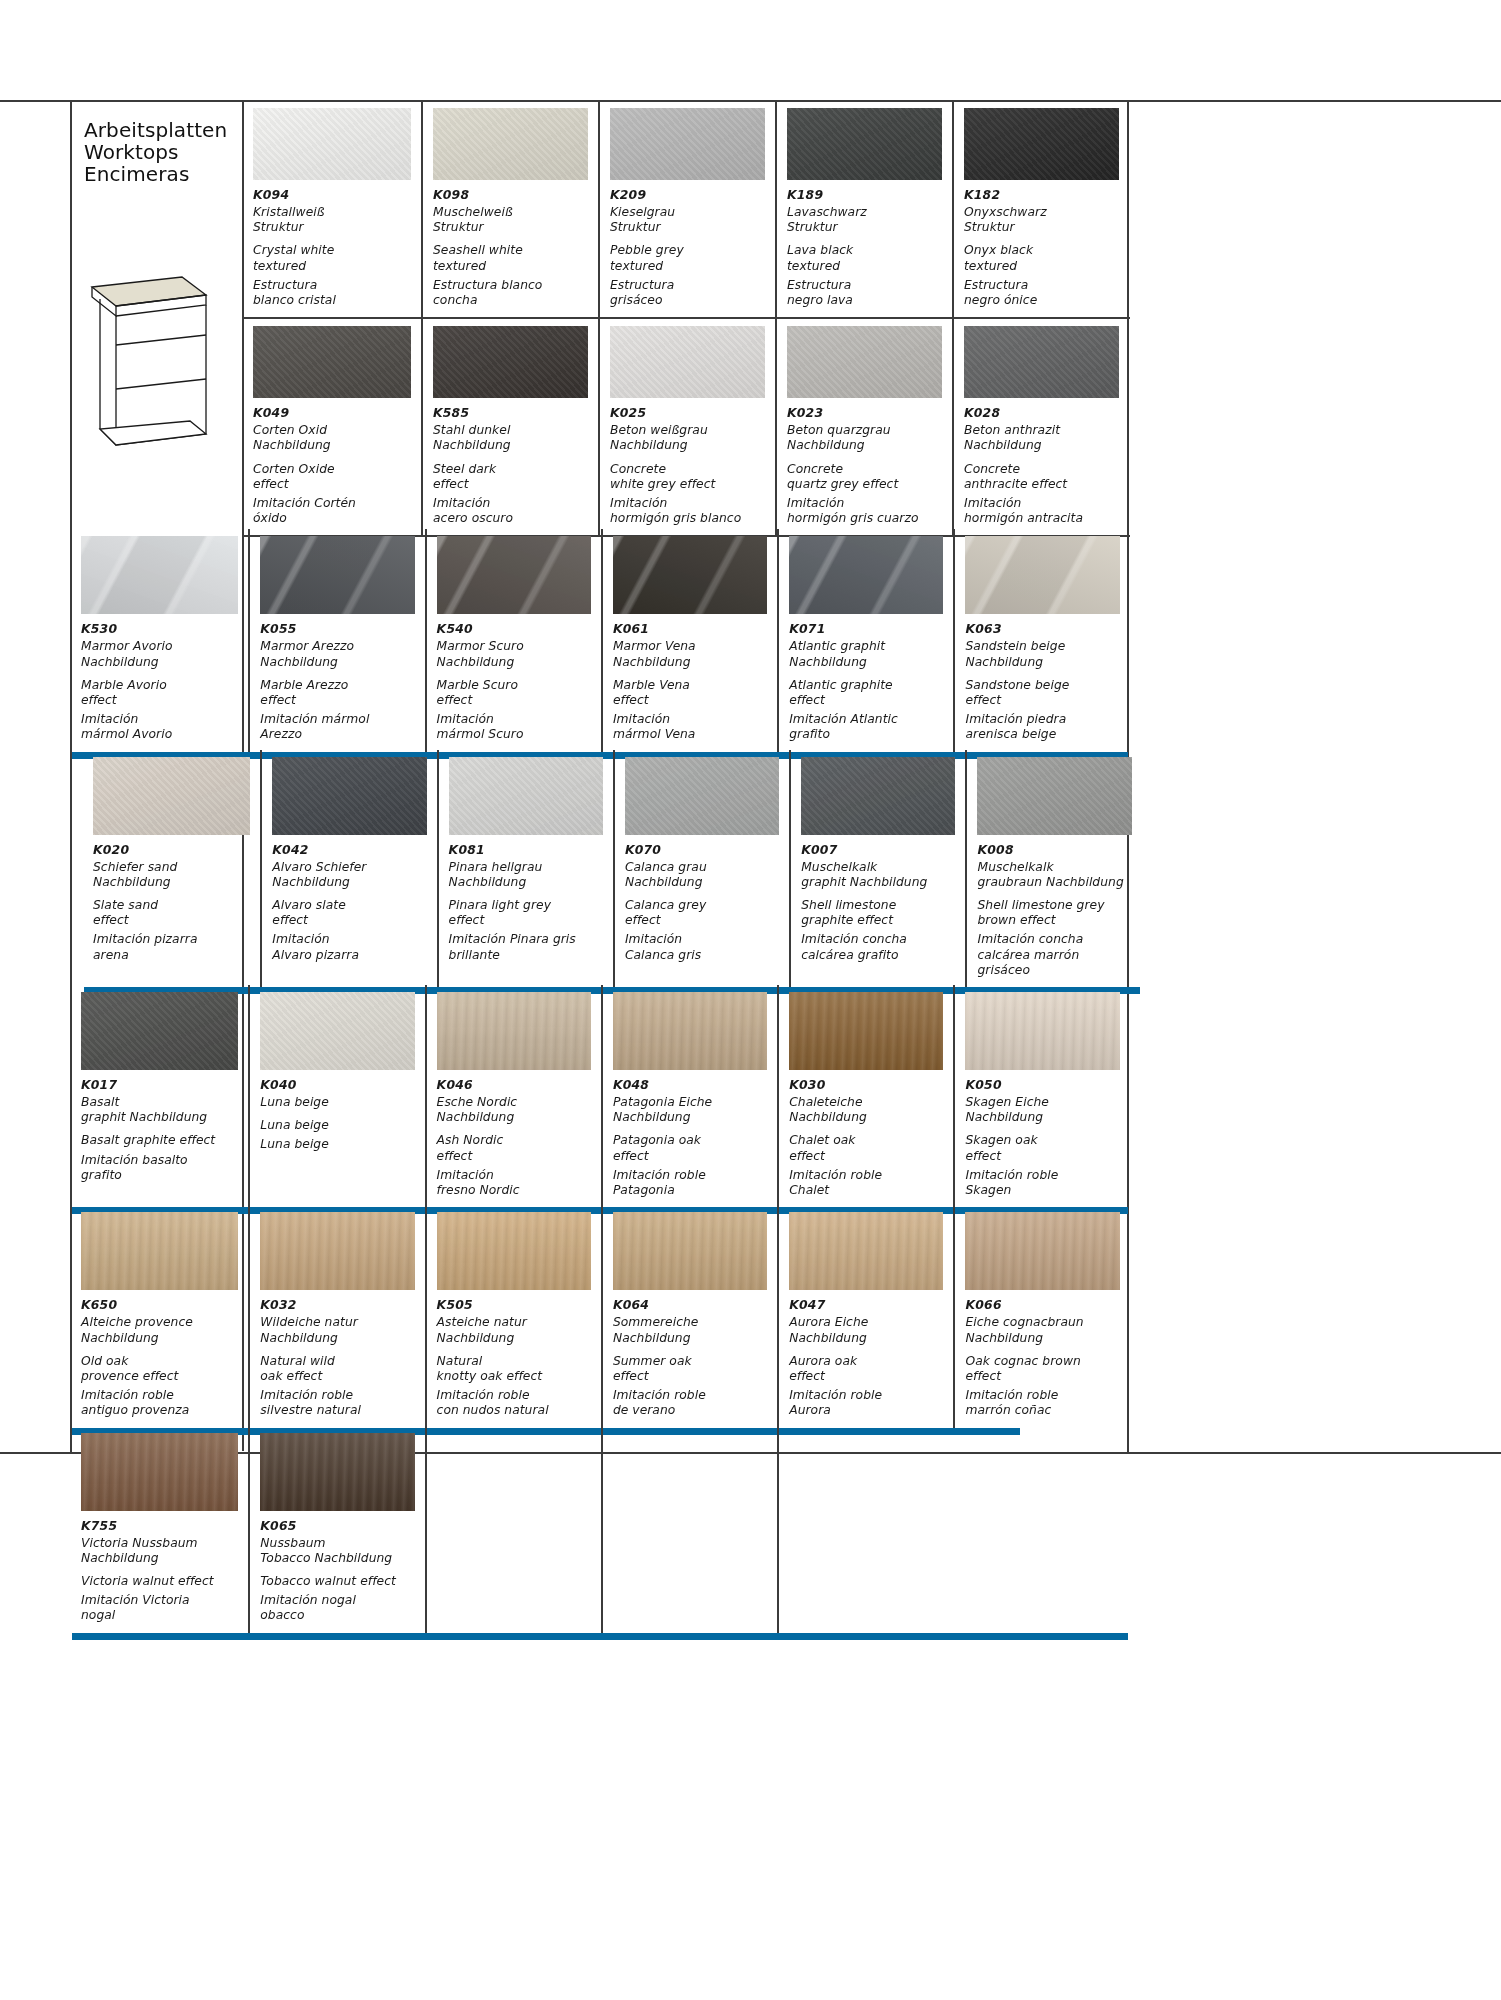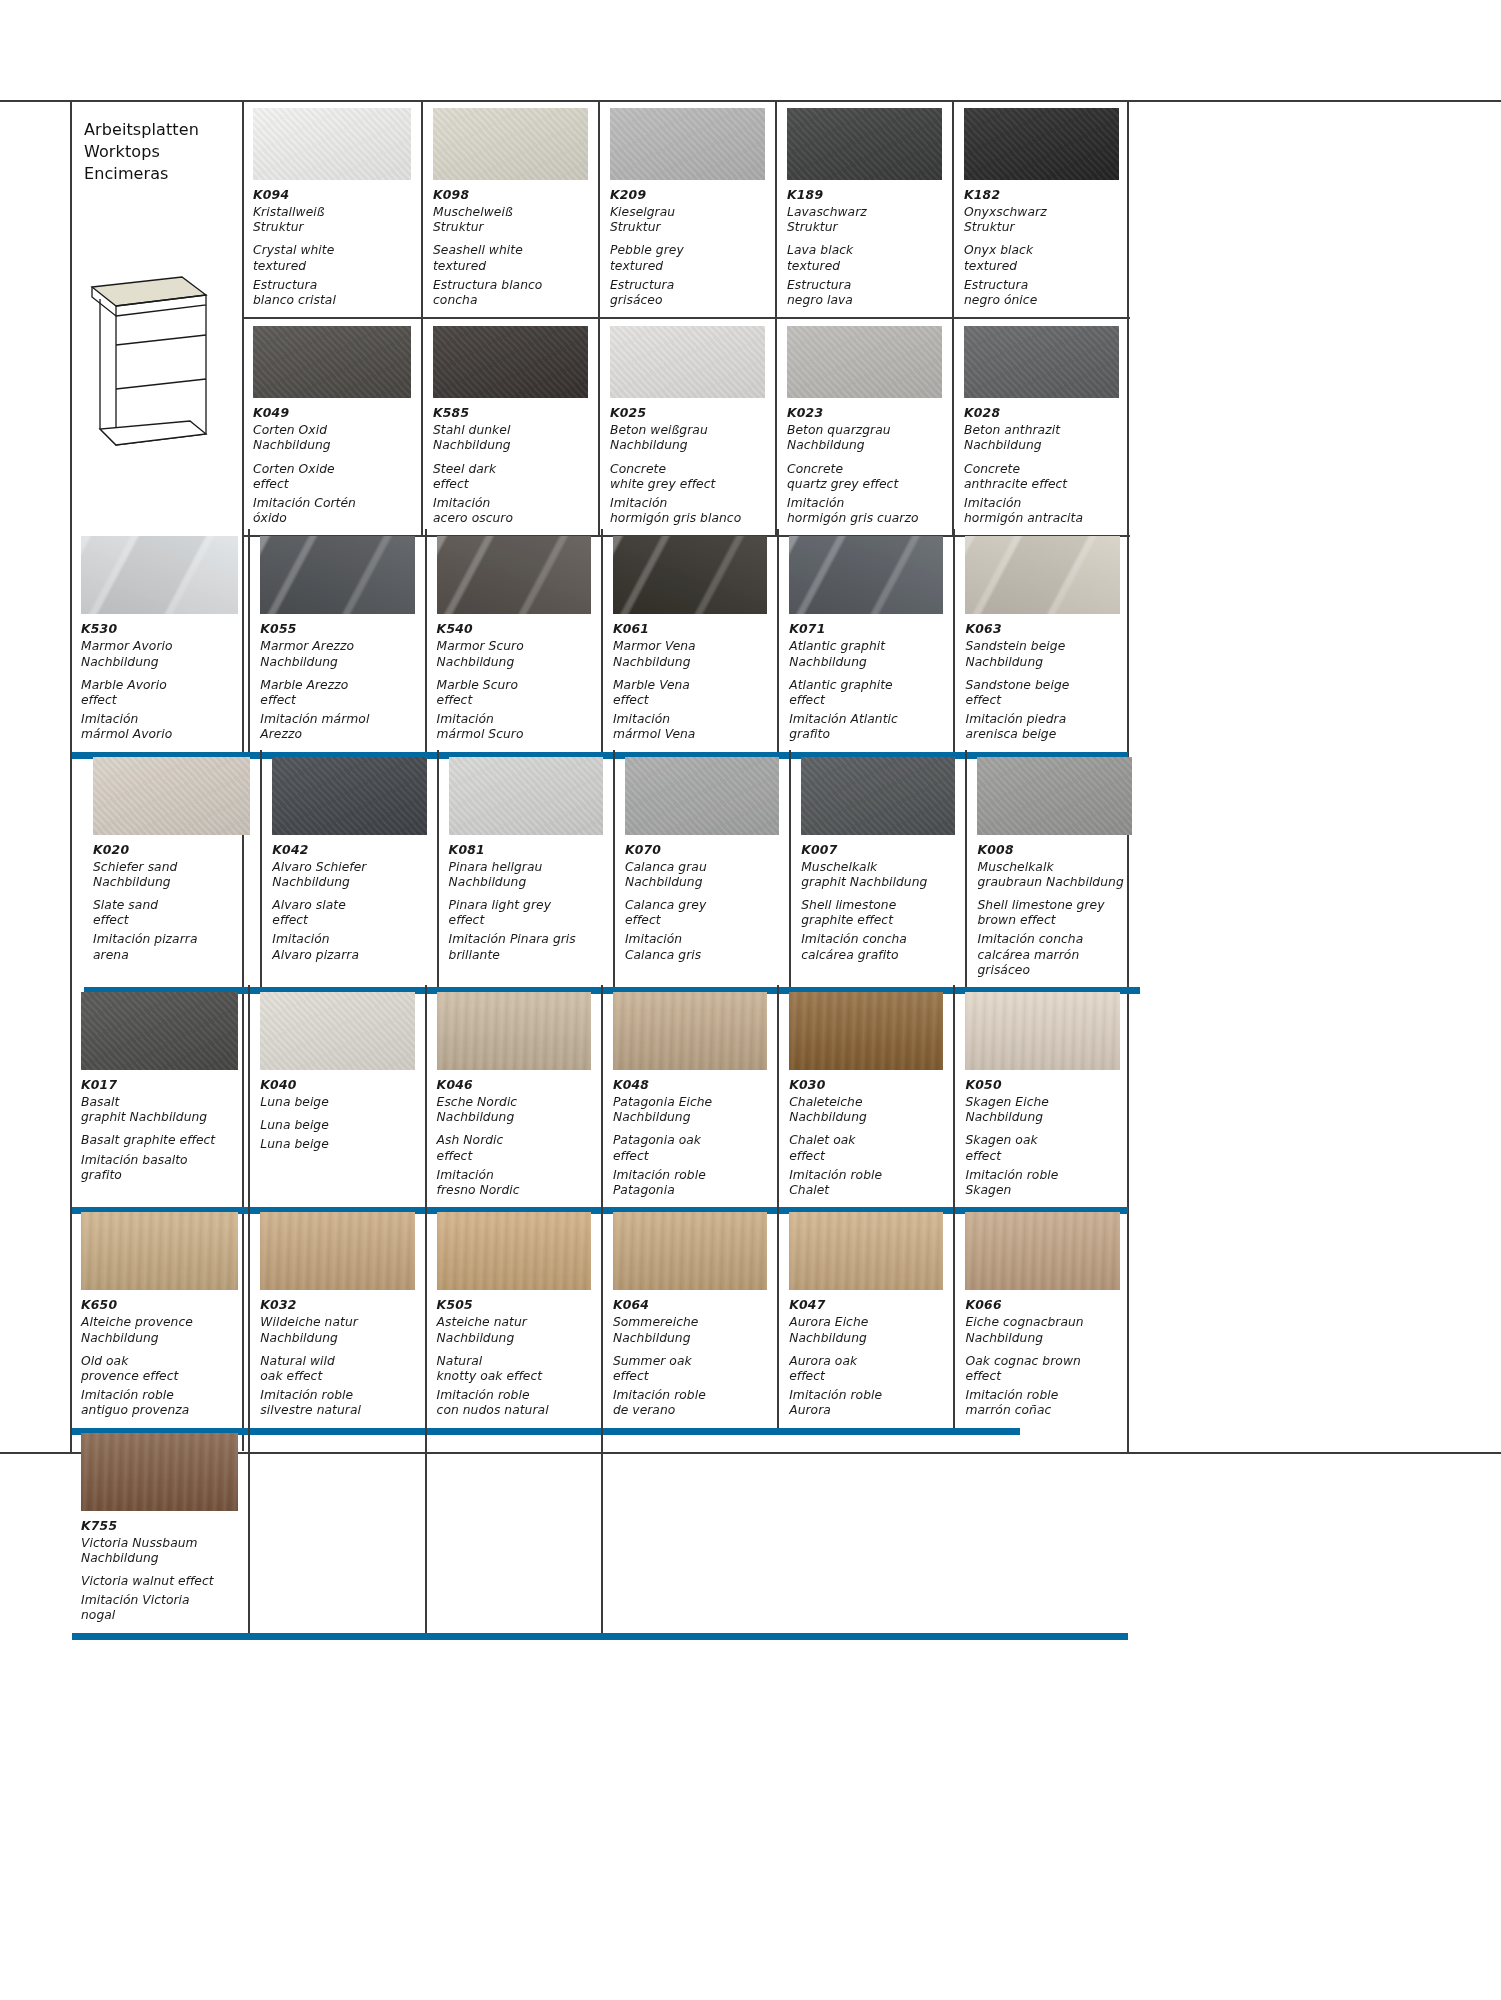--- a/index.html
+++ b/index.html
@@ -23,21 +23,21 @@
     border-left:2px solid #3b3b3b;
   }
 
   
   .titlecol{
     position:absolute; left:0; top:0; width:172px; height:100%;
     border-right:2px solid #3b3b3b;
     padding:18px 0 0 12px;
   }
   .title-line{
-    font-size:16px; line-height:22px; letter-spacing:.1px; color:#111;
+    font-size:20px; line-height:22px; letter-spacing:.1px; color:#111;
   }
   .cabinet-svg{ position:absolute; left:14px; top:168px; }
 
   
   .rows{ position:absolute; left:172px; top:0; width:886px; }
   .mrow{ position:relative; width:100%; border-bottom:2px solid #3b3b3b; }
   .rowinner{ display:flex; width:100%; }
 
   .cell{
     width:177px; flex:0 0 177px;
@@ -359,20 +359,27 @@
     </div>
     <div class="fullrow last" style="position: absolute; left: 0px; top: 1324.52px; width: 1056px;">
       <div class="rowinner">
         <div class="cell">
           <div class="swatch tall" style="background: repeating-linear-gradient(92deg, rgba(0, 0, 0, 0.05) 0px, rgba(0, 0, 0, 0) 3px, rgba(255, 255, 255, 0.07) 6px, rgba(0, 0, 0, 0.04) 10px), linear-gradient(rgba(255, 255, 255, 0.14), rgba(0, 0, 0, 0.1)), rgb(126, 90, 65);"></div>
           <div class="code">K755</div>
           <div class="de">Victoria Nussbaum<br>Nachbildung</div>
           <div class="en">Victoria walnut effect</div>
           <div class="es">Imitación Victoria<br>nogal</div>
         </div>
+        <div class="cell">
+          <div class="swatch tall" style="background: repeating-linear-gradient(92deg, rgba(0, 0, 0, 0.05) 0px, rgba(0, 0, 0, 0) 3px, rgba(255, 255, 255, 0.07) 6px, rgba(0, 0, 0, 0.04) 10px), linear-gradient(rgba(255, 255, 255, 0.14), rgba(0, 0, 0, 0.1)), rgb(75, 58, 45);"></div>
+          <div class="code">K065</div>
+          <div class="de">Nussbaum<br>Tobacco Nachbildung</div>
+          <div class="en">Tobacco walnut effect</div>
+          <div class="es">Imitación nogal<br>obacco</div>
+        </div>
         <div class="cell empty">
           <div class="swatch tall"></div>
         </div>
         <div class="cell empty">
           <div class="swatch tall"></div>
         </div>
         <div class="cell empty">
           <div class="swatch tall"></div>
         </div>
       </div>

